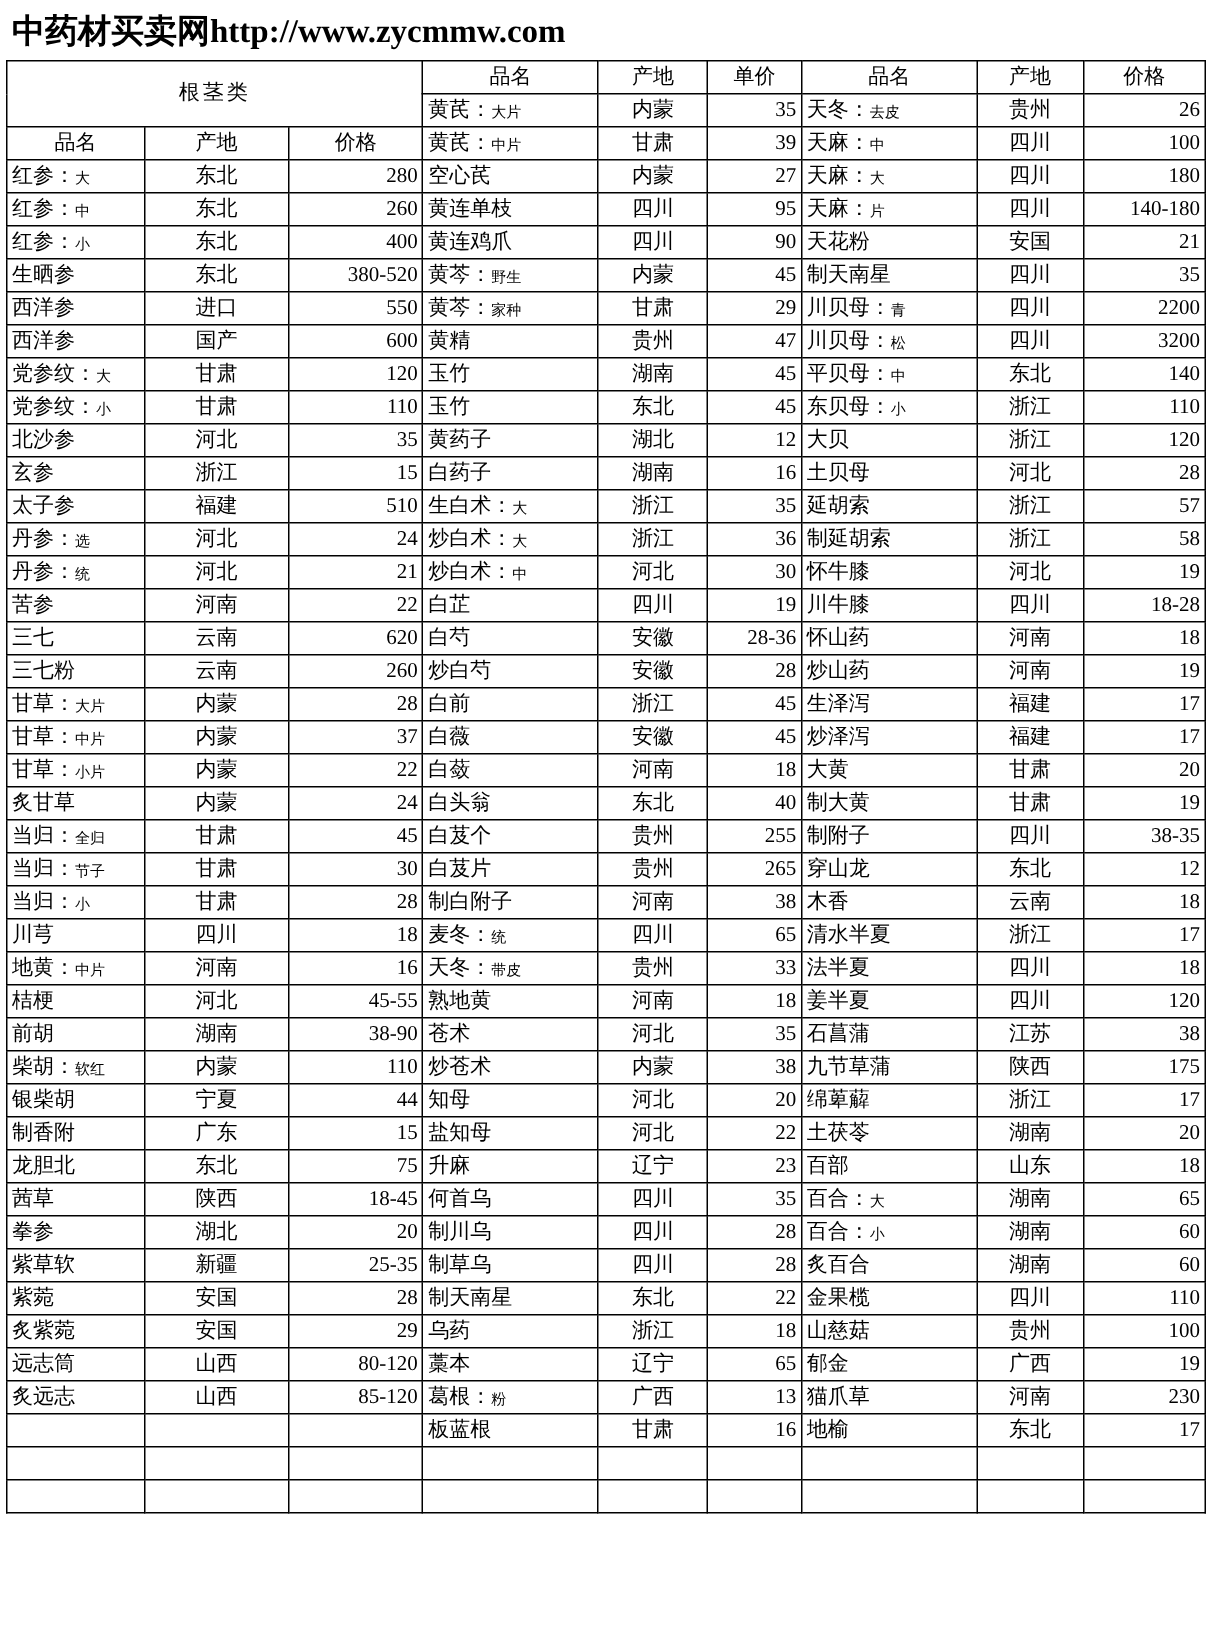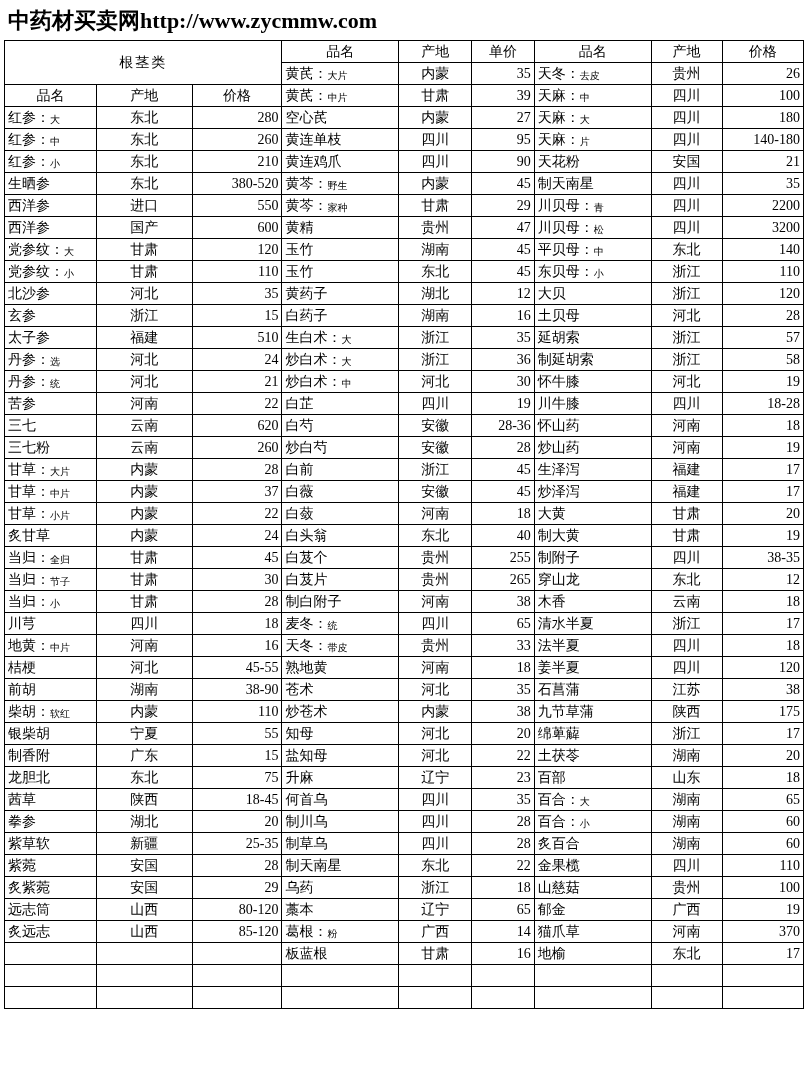--- a/index.html
+++ b/index.html
@@ -135,21 +135,21 @@
           <td class="name"><span>黄连单枝</span></td>
           <td class="place">四川</td>
           <td class="price">95</td>
           <td class="name"><span>天麻：</span><span class="sub">片</span></td>
           <td class="place">四川</td>
           <td class="price">140-180</td>
         </tr>
         <tr>
           <td class="name"><span>红参：</span><span class="sub">小</span></td>
           <td class="place">东北</td>
-          <td class="price">210</td>
+          <td class="price">400</td>
           <td class="name"><span>黄连鸡爪</span></td>
           <td class="place">四川</td>
           <td class="price">90</td>
           <td class="name"><span>天花粉</span></td>
           <td class="place">安国</td>
           <td class="price">21</td>
         </tr>
         <tr>
           <td class="name"><span>生晒参</span></td>
           <td class="place">东北</td>
@@ -421,21 +421,21 @@
           <td class="name"><span>炒苍术</span></td>
           <td class="place">内蒙</td>
           <td class="price">38</td>
           <td class="name"><span>九节草蒲</span></td>
           <td class="place">陕西</td>
           <td class="price">175</td>
         </tr>
         <tr>
           <td class="name"><span>银柴胡</span></td>
           <td class="place">宁夏</td>
-          <td class="price">55</td>
+          <td class="price">44</td>
           <td class="name"><span>知母</span></td>
           <td class="place">河北</td>
           <td class="price">20</td>
           <td class="name"><span>绵萆薢</span></td>
           <td class="place">浙江</td>
           <td class="price">17</td>
         </tr>
         <tr>
           <td class="name"><span>制香附</span></td>
           <td class="place">广东</td>
@@ -523,24 +523,24 @@
           <td class="name"><span>郁金</span></td>
           <td class="place">广西</td>
           <td class="price">19</td>
         </tr>
         <tr>
           <td class="name"><span>炙远志</span></td>
           <td class="place">山西</td>
           <td class="price">85-120</td>
           <td class="name"><span>葛根：</span><span class="sub">粉</span></td>
           <td class="place">广西</td>
-          <td class="price">14</td>
+          <td class="price">13</td>
           <td class="name"><span>猫爪草</span></td>
           <td class="place">河南</td>
-          <td class="price">370</td>
+          <td class="price">230</td>
         </tr>
         <tr>
           <td></td>
           <td></td>
           <td></td>
           <td class="name"><span>板蓝根</span></td>
           <td class="place">甘肃</td>
           <td class="price">16</td>
           <td class="name"><span>地榆</span></td>
           <td class="place">东北</td>

